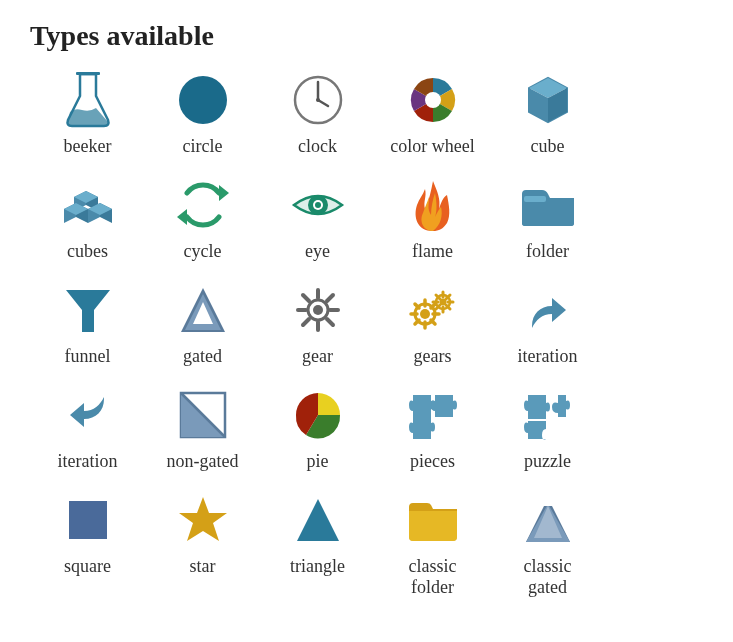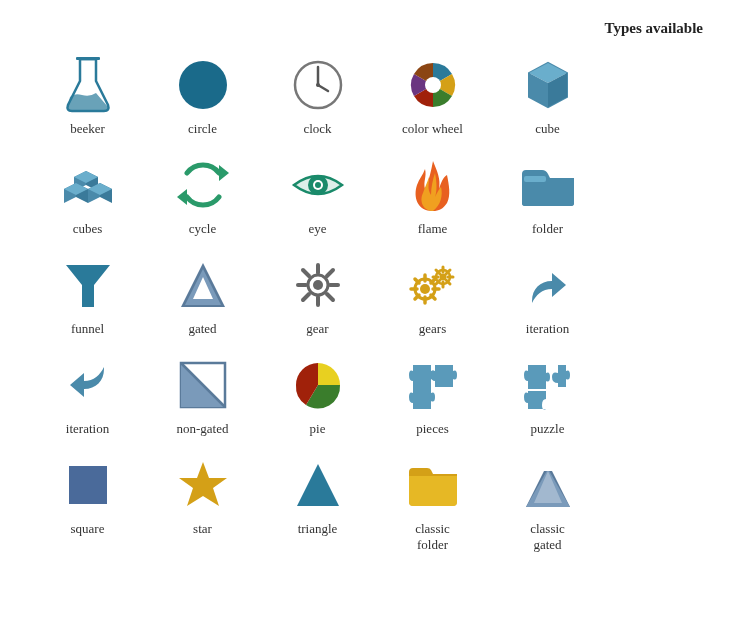--- a/index.html
+++ b/index.html
@@ -5,25 +5,24 @@
     * { box-sizing: border-box; margin: 0; padding: 0; }
     body {
       font-family: Georgia, 'Times New Roman', serif;
       background: #fff;
       color: #222;
       padding: 20px 30px;
       width: 733px;
       min-height: 642px;
     }
     h2 {
-      font-size: 15px;
+      font-size: 28px;
       font-weight: bold;
       margin-bottom: 18px;
       color: #222;
-      text-align: right;
     }
     .icon-grid {
       display: flex;
       flex-wrap: wrap;
       gap: 0px;
     }
     .icon-item {
       width: 115px;
       display: flex;
       flex-direction: column;
@@ -32,21 +31,21 @@
     }
     .icon-item .icon-visual {
       width: 60px;
       height: 60px;
       display: flex;
       align-items: center;
       justify-content: center;
       margin-bottom: 6px;
     }
     .icon-item .icon-label {
-      font-size: 13px;
+      font-size: 18px;
       text-align: center;
       color: #333;
     }
 
     
     svg { overflow: visible; }
   </style>
 </head>
 <body>
 

